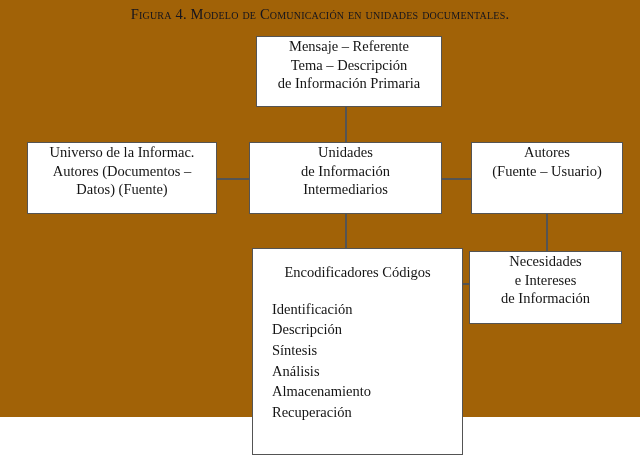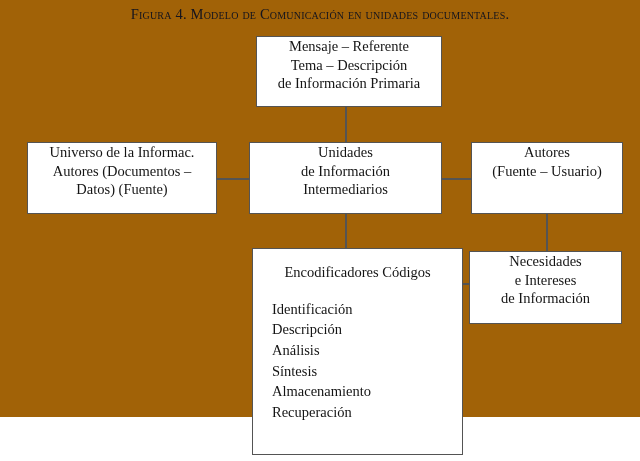--- a/index.html
+++ b/index.html
@@ -140,20 +140,20 @@
     <span class="line">Necesidades</span>
     <span class="line">e Intereses</span>
     <span class="line">de Información</span>
   </div>
 
   <div class="node" id="node-encodificadores">
     <div id="encodificadores-title">Encodificadores Códigos</div>
     <ul id="encodificadores-list">
       <li>Identificación</li>
       <li>Descripción</li>
+      <li>Síntesis</li>
       <li>Análisis</li>
-      <li>Síntesis</li>
       <li>Almacenamiento</li>
       <li>Recuperación</li>
     </ul>
   </div>
 
 </div>
 
 </body></html>

